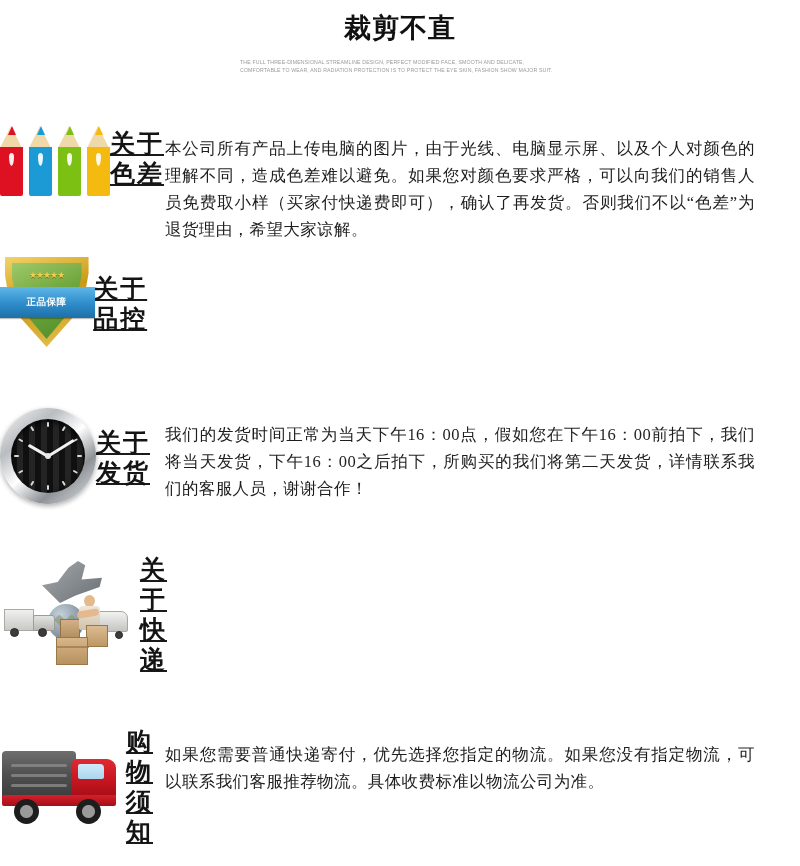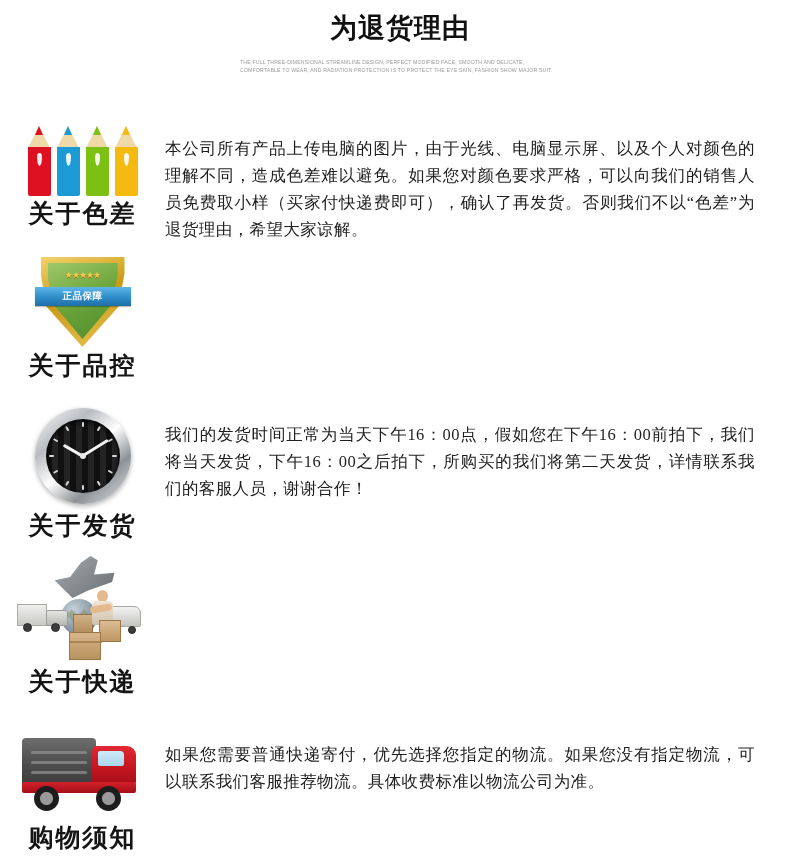--- a/index.html
+++ b/index.html
@@ -49,22 +49,23 @@
     position: absolute;
     left: 0;
     width: 800px;
     display: flex;
     align-items: flex-start;
   }
   .icon-col {
     width: 165px;
     flex: 0 0 165px;
     display: flex;
-    flex-direction: column;
+    flex-direction: row;
     align-items: center;
+    text-decoration: underline;
   }
   .icon-art {
     position: relative;
     width: 140px;
   }
   .icon-label {
     font-family: "Liberation Sans", "DejaVu Sans", sans-serif;
     font-size: 25px;
     font-weight: bold;
     color: #141414;
@@ -124,21 +125,21 @@
     position: absolute; left: 7px; top: 6px; right: 7px; bottom: 8px;
     background: linear-gradient(155deg, #9fc96a 0%, #6ba33a 50%, #4e8c2a 100%);
     clip-path: polygon(50% 0%, 100% 0%, 100% 16%, 92% 54%, 50% 100%, 8% 54%, 0% 16%, 0% 0%);
   }
   .shield .crown {
     position: absolute; top: 13px; left: 50%; transform: translateX(-50%);
     font-size: 9px; color: #f2cf52; letter-spacing: -1px; line-height: 10px;
     text-shadow: 0 1px 0 #8a6a10;
   }
   .shield .ribbon {
-    position: absolute; top: 30px; left: -6px; right: -6px; height: 19px;
+    position: absolute; top: 30px; left: -6px; right: -6px; height: 31px;
     background: linear-gradient(180deg, #5fb6e8 0%, #2d8cc9 55%, #1f6fa8 100%);
     display: flex; align-items: center; justify-content: center;
     box-shadow: 0 1px 1px rgba(0,0,0,.25);
   }
   .shield .ribbon span {
     font-family: "Liberation Sans", "DejaVu Sans", sans-serif;
     font-size: 9.5px; font-weight: bold; color: #ffffff; letter-spacing: .5px;
   }
 
   
@@ -269,21 +270,21 @@
     position: absolute; top: 54px; width: 25px; height: 25px; border-radius: 50%;
     background: radial-gradient(circle at 50% 50%, #9a9a9a 0 6px, #1d1d1d 7px 100%);
   }
   .dtruck .wheel.w1 { left: 14px; }
   .dtruck .wheel.w2 { left: 76px; }
 </style>
 </head>
 <body>
 
 <div class="header">
-  <div class="header-title">为退货理由</div>
+  <div class="header-title">裁剪不直</div>
   <div class="header-eng">THE FULL THREE-DIMENSIONAL STREAMLINE DESIGN, PERFECT MODIFIED FACE, SMOOTH AND DELICATE, COMFORTABLE TO WEAR, AND RADIATION PROTECTION IS TO PROTECT THE EYE SKIN, FASHION SHOW MAJOR SUIT.</div>
 </div>
 
 <div class="section" style="top:118px;">
   <div class="icon-col">
     <div class="icon-art">
       <div class="pencils">
         <div class="pencil" style="--pc:#dd1122;">
           <div class="tip"></div>
             <div class="lead"></div>

